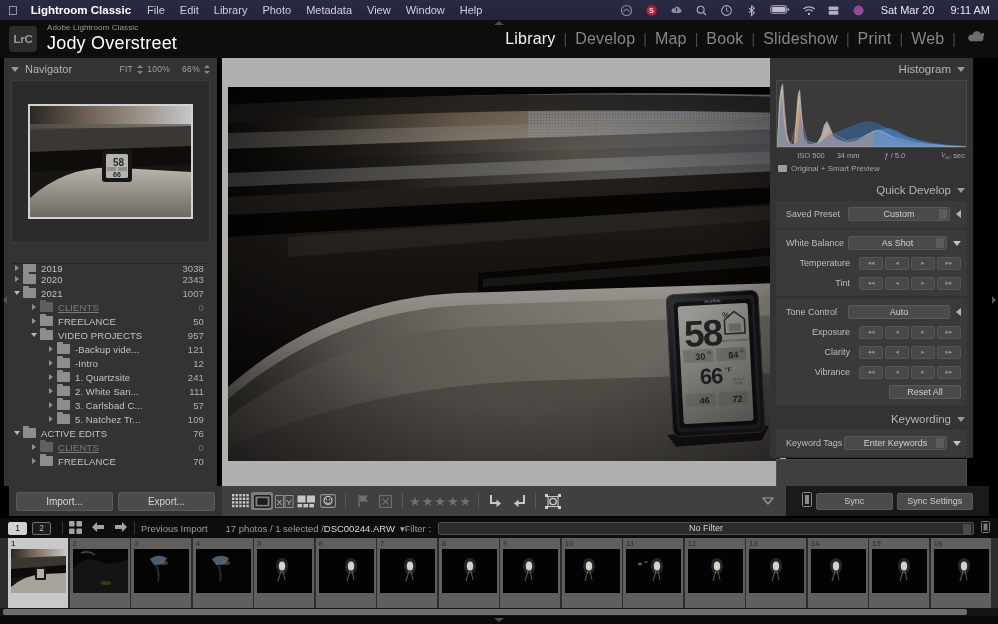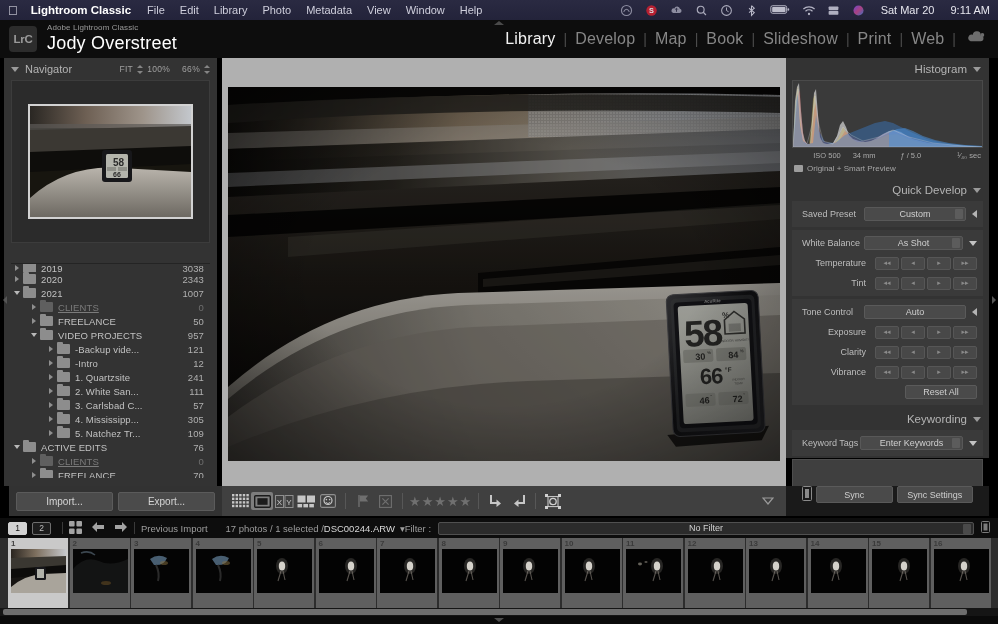--- a/index.html
+++ b/index.html
@@ -104,21 +104,21 @@
 
   
   .center {
     position: absolute; left: 222px; top: 0; width: 564px; height: 428px;
     background: #b0b0b0;
   }
   .photo { position: absolute; left: 6px; top: 29px; width: 552px; height: 374px; overflow: hidden; background: #1b1a19; }
 
   
   .rightpanel {
-    position: absolute; left: 786px; top: 0; width: 203px; height: 400px;
+    position: absolute; left: 770px; top: 0; width: 203px; height: 400px;
     background: #333333;
   }
   .rp-head { height: 22px; display: flex; align-items: center; justify-content: flex-end;
              padding: 0 8px; color: #b4b4b4; font-size: 11.5px; gap: 6px; }
   .tri-d-sm { width: 0; height: 0; border-left: 4px solid transparent; border-right: 4px solid transparent; border-top: 5px solid #9a9a9a; }
   .histo { margin: 0 6px; height: 68px; background: #3b3b3b; border: 1px solid #4a4a4a; position: relative; overflow: hidden; }
   .exif { display: flex; margin: 3px 8px 0 8px; font-size: 7.5px; color: #a9a9a9; }
   .exif span { flex: 1; text-align: center; }
   .exif span:first-child { text-align: right; }
   .exif span:last-child { text-align: right; }
@@ -150,21 +150,21 @@
 
   
   .toolbar { position: absolute; left: 0; top: 486px; width: 998px; height: 32px; background: #000; }
   .tb-left { position: absolute; left: 9px; top: 0; width: 213px; height: 30px; background: #323232;
              display: flex; align-items: center; justify-content: center; gap: 5px; }
   .bigbtn { width: 97px; height: 19px; background: #4b4b4b; border: 1px solid #5b5b5b; border-radius: 2px;
             color: #d5d5d5; font-size: 10px; display: flex; align-items: center; justify-content: center; }
   .tb-center { position: absolute; left: 222px; top: 0; width: 564px; height: 30px; background: #404040;
                display: flex; align-items: center; padding: 0 7px; }
   .tb-right { position: absolute; left: 786px; top: 0; width: 203px; height: 30px; background: #1a1a1a;
-              display: flex; align-items: flex-start; gap: 4px; padding: 0 16px; }
+              display: flex; align-items: center; gap: 4px; padding: 0 16px; }
   .vbtn { width: 22px; height: 18px; display: flex; align-items: center; justify-content: center;
           border-radius: 2px; }
   .vbtn.on { background: #7d7d7d; }
   .tb-sep { width: 1px; height: 16px; background: #575757; margin: 0 6px; }
   .stars { display: flex; gap: 3px; color: #707070; font-size: 13px; letter-spacing: 1px; }
 
   
   .fs-head { position: absolute; left: 0; top: 518px; width: 998px; height: 20px; background: #0d0d0d;
              display: flex; align-items: center; padding: 0 8px; font-size: 9.5px; color: #9e9e9e; }
   .numbtn { width: 19px; height: 13px; border: 1px solid #6e6e6e; border-radius: 2px; color: #bdbdbd;
@@ -454,29 +454,20 @@
           <span class="fcount">111</span>
         </div>
         <div class="frow">
           <span style="width: 34px; flex: 0 0 auto;"></span>
           <span class="twisty">
             <span class="tw-r"></span>
           </span>
           <span class="fico"></span>
           <span class="fname">3. Carlsbad C...</span>
           <span class="fcount">57</span>
-        </div>
-        <div class="frow">
-          <span style="width: 34px; flex: 0 0 auto;"></span>
-          <span class="twisty">
-            <span class="tw-r"></span>
-          </span>
-          <span class="fico"></span>
-          <span class="fname">4. Mississipp...</span>
-          <span class="fcount">305</span>
         </div>
         <div class="frow">
           <span style="width: 34px; flex: 0 0 auto;"></span>
           <span class="twisty">
             <span class="tw-r"></span>
           </span>
           <span class="fico"></span>
           <span class="fname">5. Natchez Tr...</span>
           <span class="fcount">109</span>
         </div>

